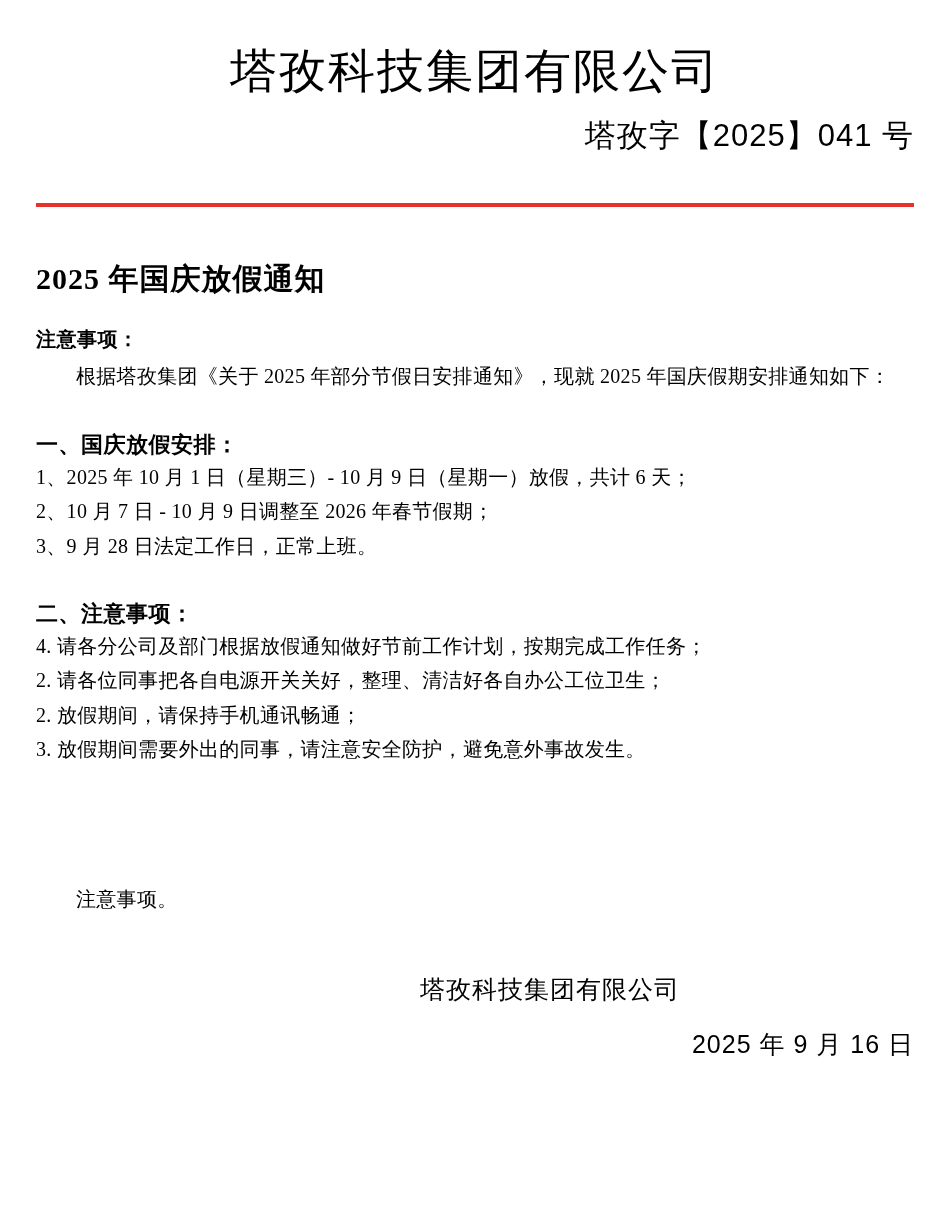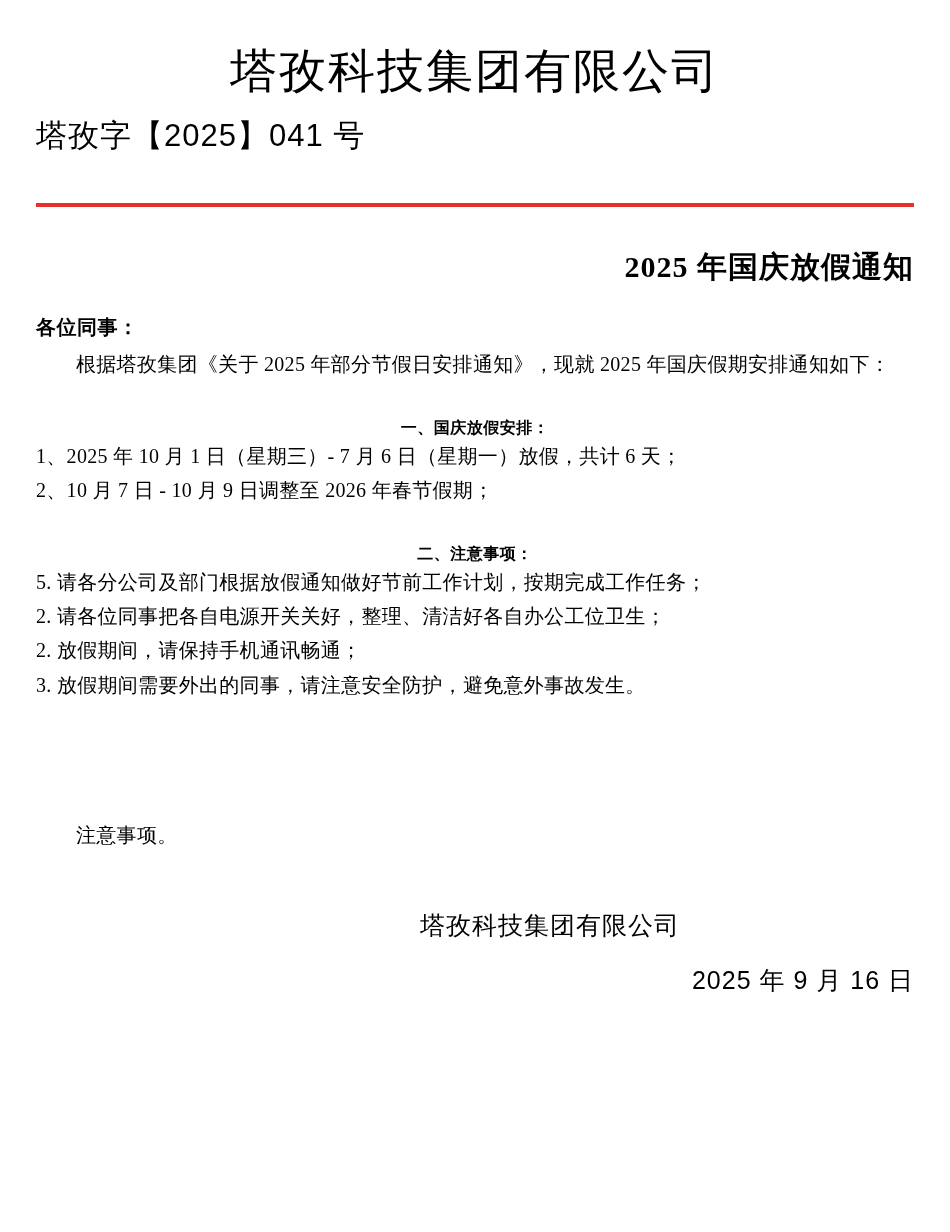--- a/index.html
+++ b/index.html
@@ -26,41 +26,41 @@
     text-align: center;
     font-family: "Liberation Sans", "DejaVu Sans", sans-serif;
     font-size: 47px;
     font-weight: 400;
     letter-spacing: 2px;
     margin-top: 42px;
     line-height: 1.25;
     color: #000;
   }
   .doc-number {
-    text-align: left;
+    text-align: right;
     font-family: "Liberation Sans", "DejaVu Sans", sans-serif;
     font-size: 31px;
     font-weight: 400;
     letter-spacing: 1px;
     margin-top: 14px;
     color: #000;
   }
   .red-rule {
     height: 4px;
     background: #e8312a;
     margin: 46px 0 0 0;
     width: 100%;
   }
   .doc-title {
-    text-align: right;
+    text-align: left;
     font-family: "Liberation Serif", "DejaVu Serif", serif;
     font-weight: bold;
     font-size: 30px;
     letter-spacing: 1px;
-    margin-top: 40px;
+    margin-top: 52px;
     color: #000;
   }
   .salutation {
     font-family: "Liberation Serif", "DejaVu Serif", serif;
     font-weight: bold;
     font-size: 20px;
     margin-top: 26px;
     letter-spacing: 0.5px;
   }
   .para {
@@ -68,24 +68,23 @@
     line-height: 1.75;
     margin-top: 6px;
     text-align: justify;
     letter-spacing: 0.3px;
   }
   .indent {
     text-indent: 40px;
   }
   .section-head {
     font-weight: bold;
-    font-size: 16px;
+    font-size: 22px;
     margin-top: 36px;
     letter-spacing: 0.5px;
-    text-align: center;
   }
   .list-line {
     font-size: 20px;
     line-height: 1.72;
     letter-spacing: 0.3px;
   }
   .closing {
     font-size: 20px;
     margin-top: 120px;
     text-indent: 40px;
@@ -114,30 +113,31 @@
 <div class="page">
 
   <div class="org-title">塔孜科技集团有限公司</div>
 
   <div class="doc-number">塔孜字【2025】041 号</div>
 
   <div class="red-rule" style="background: rgb(232, 49, 42);"></div>
 
   <div class="doc-title">2025 年国庆放假通知</div>
 
-  <div class="salutation">各位同事：</div>
+  <div class="salutation">注意事项：</div>
 
   <div class="para indent">根据塔孜集团《关于 2025 年部分节假日安排通知》，现就 2025 年国庆假期安排通知如下：</div>
 
   <div class="section-head">一、国庆放假安排：</div>
-  <div class="list-line">1、2025 年 10 月 1 日（星期三）- 7 月 6 日（星期一）放假，共计 6 天；</div>
+  <div class="list-line">1、2025 年 10 月 1 日（星期三）- 10 月 9 日（星期一）放假，共计 6 天；</div>
   <div class="list-line">2、10 月 7 日 - 10 月 9 日调整至 2026 年春节假期；</div>
+  <div class="list-line">3、9 月 28 日法定工作日，正常上班。</div>
 
   <div class="section-head">二、注意事项：</div>
-  <div class="list-line">5. 请各分公司及部门根据放假通知做好节前工作计划，按期完成工作任务；</div>
+  <div class="list-line">4. 请各分公司及部门根据放假通知做好节前工作计划，按期完成工作任务；</div>
   <div class="list-line">2. 请各位同事把各自电源开关关好，整理、清洁好各自办公工位卫生；</div>
   <div class="list-line">2. 放假期间，请保持手机通讯畅通；</div>
   <div class="list-line">3. 放假期间需要外出的同事，请注意安全防护，避免意外事故发生。</div>
 
   <div class="closing">注意事项。</div>
 
   <div class="signature">塔孜科技集团有限公司</div>
 
   <div class="sign-date">2025 年 9 月 16 日</div>
 

